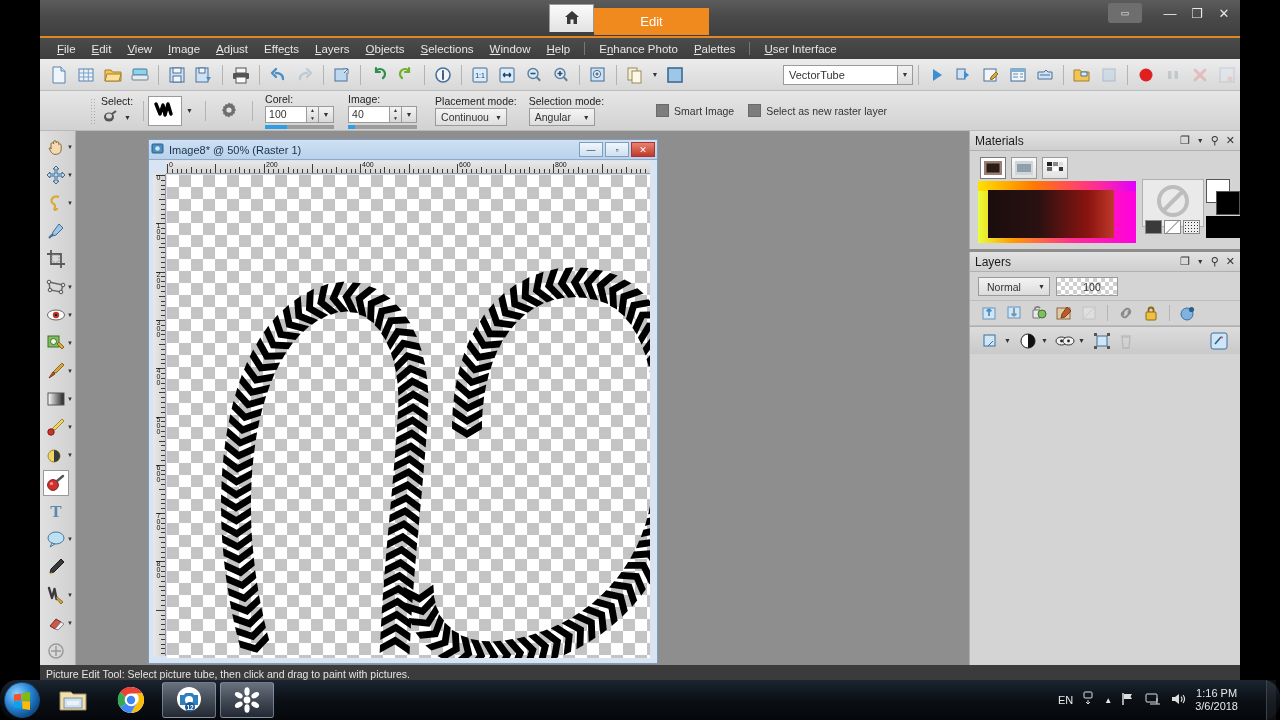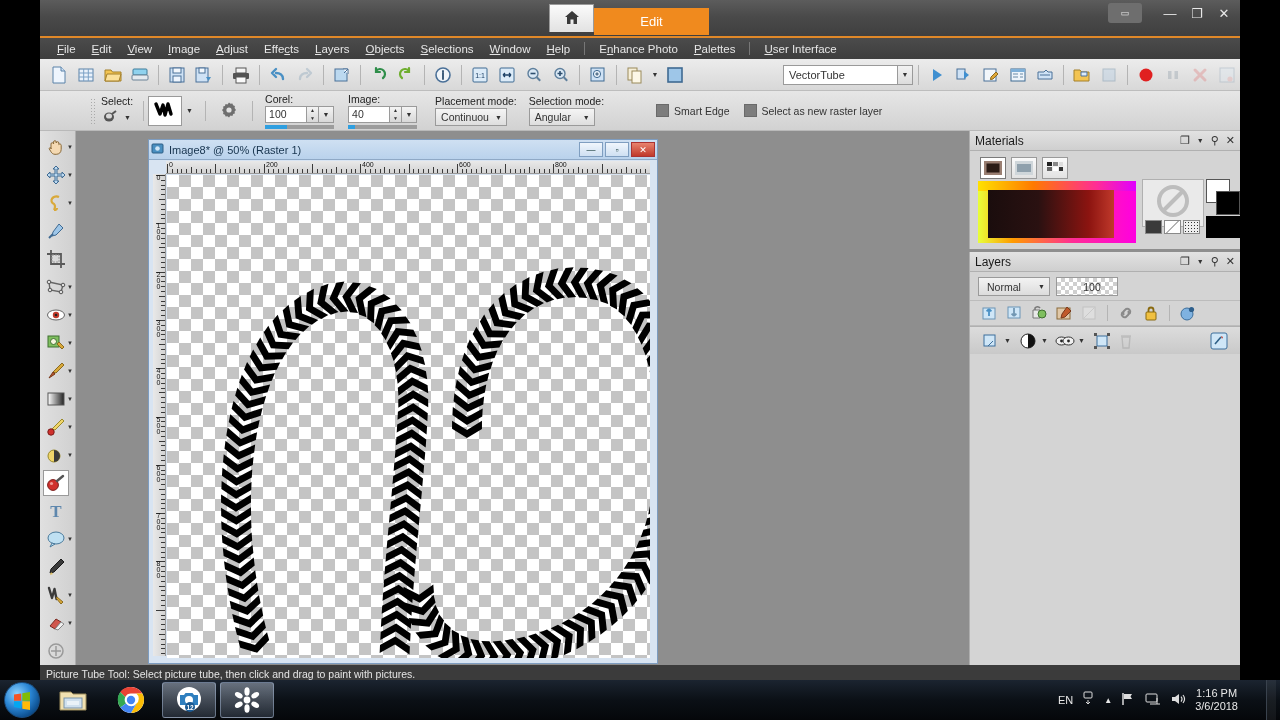--- a/index.html
+++ b/index.html
@@ -166,21 +166,21 @@
   .lfoot { height:28px; background:linear-gradient(to bottom,#dcdcdc,#c9c9c9);
     border-top:1px solid #b0b0b0; display:flex; align-items:center; padding-left:10px; gap:2px; }
 
   
   .statusbar { height:18px; background:#3b3b3b; color:#e4e4e4; font-size:10.5px;
     display:flex; align-items:center; padding:0 6px; }
   .statusbar .right { margin-left:auto; }
 
   
   .taskbar { position:absolute; left:0; bottom:0; width:1280px; height:40px;
-    background:linear-gradient(to bottom,#1b2430 0%,#0b1016 50%,#05070a 100%); }
+    background:linear-gradient(to bottom,#1b2430 0%,#0b1016 50%,#05070a 100%);border-radius:17px; }
   .tbitems { position:absolute; left:46px; top:2px; display:flex; align-items:center; gap:4px; }
   .tbapp { width:54px; height:36px; display:flex; align-items:center; justify-content:center;
     border-radius:3px; }
   .tbapp.open { background:linear-gradient(to bottom,rgba(200,210,225,.45),rgba(120,140,170,.25));
     border:1px solid rgba(180,200,230,.45); }
   .tray { position:absolute; right:42px; top:0; height:40px; display:flex;
     align-items:center; gap:9px; color:#e8e8e8; font-size:11px; }
   .clock { text-align:center; line-height:13px; font-size:11px; }
   .showdesk { position:absolute; right:4px; top:0; width:10px; height:40px;
     border-left:1px solid #39424d; background:rgba(255,255,255,.06); }
@@ -546,21 +546,21 @@
       <div class="ofield" style="margin-left:2px;">
         <div class="olabel">Selection mode:</div>
         <div class="osel" style="width:66px;">
           <span>Angular</span>
           <span class="ar">▼</span>
         </div>
       </div>
 
       <div class="chkrow" style="margin-left:42px;">
         <div class="chk"></div>
-        <span>Smart Edge</span>
+        <span>Smart Image</span>
       </div>
 
       <div class="chkrow">
         <div class="chk"></div>
         <span>Select as new raster layer</span>
       </div>
     </div>
 
     <div class="bodyarea">
 
@@ -1360,21 +1360,21 @@
                 <rect x="2" y="2" width="16" height="16" rx="2" fill="#cfe6f7" stroke="#3d6f9c"></rect>
                 <path d="M6 13l6-7" stroke="#2c5f86" stroke-width="1.6"></path>
                 <path d="M12 5l2 1-1 2z" fill="#c0392b"></path>
               </svg>
           </div>
         </div>
       </div>
     </div>
 
     <div class="statusbar">
-      <span>Picture Tube Tool: Select picture tube, then click and drag to paint with pictures.</span>
+      <span>Picture Edit Tool: Select picture tube, then click and drag to paint with pictures.</span>
     </div>
   </div>
 
   <div class="taskbar">
     <div class="startorb">
       <svg width="20" height="20" viewBox="0 0 20 20">
           <path d="M2 4.5l7.2-1v7.2H2z" fill="#f35325"></path>
           <path d="M10.3 3.3L18 2v8.7h-7.7z" fill="#81bc06"></path>
           <path d="M2 11.2h7.2v7.2L2 17z" fill="#05a6f0"></path>
           <path d="M10.3 11.2H18V20l-7.7-1.3z" fill="#ffba08"></path>

